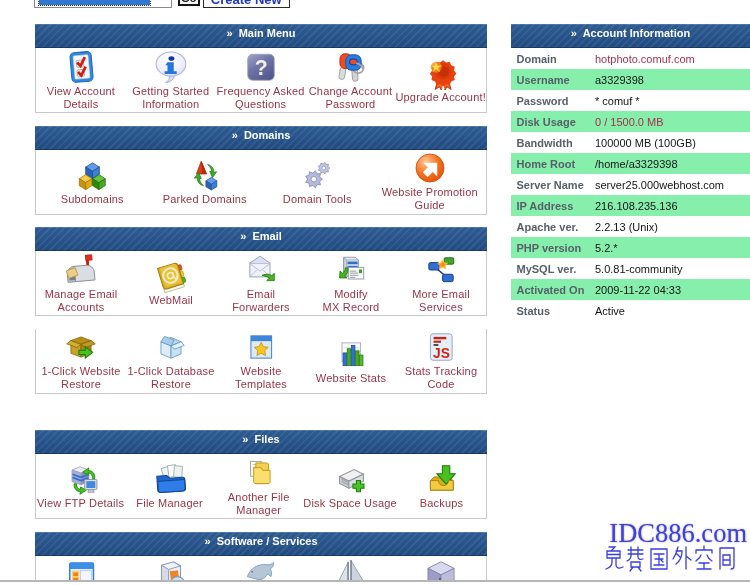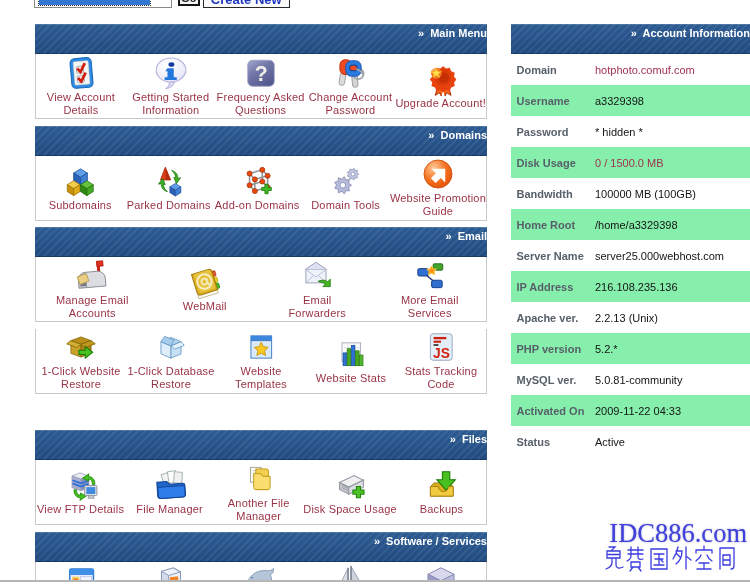--- a/index.html
+++ b/index.html
@@ -1,39 +1,39 @@
 <!DOCTYPE html>
 <html><head>
 <meta charset="utf-8">
 <style>
 * { margin:0; padding:0; box-sizing:border-box; }
 html,body { width:750px; height:585px; background:#fff; overflow:hidden;
   font-family:"Liberation Sans", sans-serif; }
 body { position:relative; }
 .hdr {
-  height:30px; line-height:19.5px; text-align:right;
+  height:24px; line-height:19.5px; text-align:center;
   color:#fff; font-size:11px; font-weight:bold;
   background:
     repeating-linear-gradient(135deg, rgba(255,255,255,0.07) 0 1.8px, rgba(255,255,255,0) 1.8px 5.2px),
     linear-gradient(180deg, #2d5c92 0%, #27538a 50%, #214b80 100%);
   box-shadow: inset 0 1px 0 rgba(255,255,255,0.14), inset 0 -1px 0 rgba(8,34,66,0.45);
 }
 .sec { position:absolute; left:35px; width:452px; }
 .bod {
   height:65px; background:#fff; border:1px solid #c9c9c9; border-top:none;
   display:flex;
 }
 .cell {
   flex:1 1 0; display:flex; flex-direction:column; align-items:center;
   justify-content:center; text-align:center; white-space:nowrap;
   color:#993345; font-size:11px; line-height:12.6px; padding-top:1px; letter-spacing:0.2px;
 }
 .cell svg { margin-bottom:2px; transform:scale(1.06); }
 #acct { position:absolute; left:511px; top:24px; width:239px; }
-.row { height:31px; display:flex; align-items:center; font-size:11px; white-space:nowrap; }
+.row { height:21px; display:flex; align-items:center; font-size:11px; white-space:nowrap; }
 .row.alt { background:#86efac; }
 .row .lb { width:84px; padding-left:5.5px; font-weight:bold; color:#57606a; flex:0 0 auto; }
 .row .vl { color:#141414; }
 .row .vl.red { color:#a03350;text-align:center; }
 #inp { position:absolute; left:34px; top:-14px; width:138px; height:22px;
   background:#fff; border:1px solid #8a8a8a; }
 #inp .sel { position:absolute; left:4px; top:3px; width:111px; height:14.5px;
   background:#3177d2; outline:1px dotted #333; }
 #gob { position:absolute; left:178px; top:-14px; width:21.5px; height:19.5px;
   background:#f6f6f6; border:2px solid #151515; overflow:hidden;
@@ -162,40 +162,20 @@
 <path d="M14.5 26 C10.5 25 8.5 22 8.7 18.5 L6 19 L10 13.5 L12.5 19.5 L10.7 18.8 C10.7 21.5 12 23.8 14.5 26 Z"></path>
 </g>
           <path d="M22 18.3 L27.2 21.5 L22 24.7 L16.8 21.5 Z" fill="#5f9de8" stroke="#1c4c94" stroke-width="0.6"></path>
           <path d="M16.8 21.5 L22 24.7 V30.2 L16.8 27.0 Z" fill="#2a62b8" stroke="#1c4c94" stroke-width="0.6"></path>
           <path d="M27.2 21.5 L22 24.7 V30.2 L27.2 27.0 Z" fill="#3f7fd4" stroke="#1c4c94" stroke-width="0.6"></path>
         </svg>
         <span>Parked Domains</span>
       </div>
     <div class="cell">
         <svg width="32" height="32" viewBox="0 0 32 32">
-          <g stroke="#8a8f96" stroke-width="1.4" fill="none">
-<path d="M9 9 L21 5.5 L26 11 L14 14.5 Z"></path>
-<path d="M9 9 V20 L21 16.5 L21 5.5 M26 11 V22 L21 16.5 M14 14.5 V25.5 L26 22 M9 20 L14 25.5"></path>
-</g>
-<g fill="#e8490e" stroke="#a02c04" stroke-width="0.6">
-<circle cx="9" cy="9" r="2.4"></circle>
-            <circle cx="21" cy="5.5" r="2.4"></circle>
-            <circle cx="26" cy="11" r="2.4"></circle>
-<circle cx="14" cy="14.5" r="2.4"></circle>
-            <circle cx="9" cy="20" r="2.4"></circle>
-            <circle cx="21" cy="16.5" r="2.4"></circle>
-<circle cx="26" cy="22" r="2.4"></circle>
-            <circle cx="14" cy="25.5" r="2.4"></circle>
-</g>
-<path d="M23.5 24.5 h3 v-3 h3 v3 h3 v3 h-3 v3 h-3 v-3 h-3 z" transform="translate(-3,-2.5)" fill="#44b828" stroke="#1c7c0c" stroke-width="0.8"></path>
-        </svg>
-        <span>Add-on Domains</span>
-      </div>
-    <div class="cell">
-        <svg width="32" height="32" viewBox="0 0 32 32">
           <path d="M21.2 20.0 L18.5 22.0 L19.3 25.3 L16.0 25.1 L14.4 28.1 L12.0 25.8 L8.9 27.1 L8.5 23.8 L5.3 22.8 L7.1 20.0 L5.3 17.2 L8.5 16.2 L8.9 12.9 L12.0 14.2 L14.4 11.9 L16.0 14.9 L19.3 14.7 L18.5 18.0 Z" fill="#b4bad8" stroke="#7e84ac" stroke-width="0.7"></path>
           <circle cx="13" cy="20" r="2.6" fill="#fff" stroke="#7e84ac" stroke-width="0.7"></circle>
           <path d="M28.1 9.5 L26.3 10.9 L26.8 13.1 L24.5 13.0 L23.5 15.0 L21.8 13.5 L19.7 14.3 L19.4 12.1 L17.2 11.4 L18.5 9.5 L17.2 7.6 L19.4 6.9 L19.7 4.7 L21.8 5.5 L23.5 4.0 L24.5 6.0 L26.8 5.9 L26.3 8.1 Z" fill="#c2c7e0" stroke="#8a90b8" stroke-width="0.7"></path>
           <circle cx="22.5" cy="9.5" r="1.8" fill="#fff" stroke="#8a90b8" stroke-width="0.7"></circle>
         </svg>
         <span>Domain Tools</span>
       </div>
     <div class="cell">
         <svg width="32" height="32" viewBox="0 0 32 32">
           <defs>
@@ -249,20 +229,36 @@
         <svg width="32" height="32" viewBox="0 0 32 32">
           <rect x="5.5" y="9.5" width="19" height="13" fill="#eff1fb" stroke="#9aa0b8" stroke-width="0.9"></rect>
 <path d="M5.5 9.5 L15 3 L24.5 9.5" fill="#dde1f4" stroke="#9aa0b8" stroke-width="0.9"></path>
 <path d="M5.5 22.5 L12.5 15.5 M24.5 22.5 L17.5 15.5 M5.5 10 L15 17 L24.5 10" fill="none" stroke="#b8bdd2" stroke-width="0.9"></path>
 <path d="M17 21 c4 -1.5 7 -1.5 9 0.5 l2.5 -2.5 v7 h-7 l2.5 -2.5 c-2 -1.5 -4.5 -1.5 -7 -2.5 z" fill="#48b424" stroke="#1e7c0a" stroke-width="0.8"></path>
         </svg>
         <span>Email<br>Forwarders</span>
       </div>
     <div class="cell">
         <svg width="32" height="32" viewBox="0 0 32 32">
+          <path d="M9 4 L20 4 L23 6.5 V22 H12 L9 19.5 Z" fill="#e8ecf4" stroke="#9098a8" stroke-width="0.9"></path>
+<path d="M9 4 L12 6.5 V22 L9 19.5 Z" fill="#c8cede" stroke="#9098a8" stroke-width="0.7"></path>
+<path d="M12 6.5 H23" stroke="#9098a8" stroke-width="0.7"></path>
+<rect x="12.7" y="8" width="9.6" height="2.6" fill="#2e72cc"></rect>
+<rect x="12.7" y="12" width="9.6" height="2.6" fill="#2e72cc"></rect>
+<rect x="13.5" y="13.5" width="14.5" height="11" fill="#fdfdfd" stroke="#9098a8" stroke-width="0.9"></rect>
+<rect x="23.5" y="15.5" width="3" height="3.5" fill="#38a028"></rect>
+<g stroke="#a8acb4" stroke-width="1.1">
+            <path d="M15 17 h6 M15 19 h8 M15 21 h8 M15 23 h5"></path>
+          </g>
+<path d="M13 14 c0.5 3.5 -0.5 6 -3 7.5 l2.2 2 h-7 l0.5 -6.5 2.2 2 c2 -1.5 2.8 -3 2.6 -5 z" fill="#48b424" stroke="#1e7c0a" stroke-width="0.8"></path>
+        </svg>
+        <span>Modify<br>MX Record</span>
+      </div>
+    <div class="cell">
+        <svg width="32" height="32" viewBox="0 0 32 32">
           <path d="M11 14 L22 23" stroke="#283878" stroke-width="1.3"></path>
 <rect x="4.5" y="9" width="10" height="7" rx="1.5" fill="#2e6fd0" stroke="#183c88" stroke-width="0.9"></rect>
 <rect x="19" y="4.5" width="9" height="6" rx="1" fill="#44a42c" stroke="#1e6c14" stroke-width="0.9"></rect>
 <rect x="17.5" y="20" width="10" height="7" rx="1.5" fill="#2e6fd0" stroke="#183c88" stroke-width="0.9"></rect>
 <path d="M17.5 6.5 l1.5 2.8 3 0.4 -2.2 2.1 0.6 3 -2.9 -1.5 -2.9 1.5 0.6 -3 -2.2 -2.1 3 -0.4 z" fill="#ff9010" stroke="#ffd040" stroke-width="0.9"></path>
         </svg>
         <span>More Email<br>Services</span>
       </div>
   </div>
 </div>
@@ -458,21 +454,21 @@
   <div class="row">
       <span class="lb">Domain</span>
       <span class="vl red">hotphoto.comuf.com</span>
     </div>
   <div class="row alt">
       <span class="lb">Username</span>
       <span class="vl">a3329398</span>
     </div>
   <div class="row">
       <span class="lb">Password</span>
-      <span class="vl">* hidden *</span>
+      <span class="vl">* comuf *</span>
     </div>
   <div class="row alt">
       <span class="lb">Disk Usage</span>
       <span class="vl red">0 / 1500.0 MB</span>
     </div>
   <div class="row">
       <span class="lb">Bandwidth</span>
       <span class="vl">100000 MB (100GB)</span>
     </div>
   <div class="row alt">

